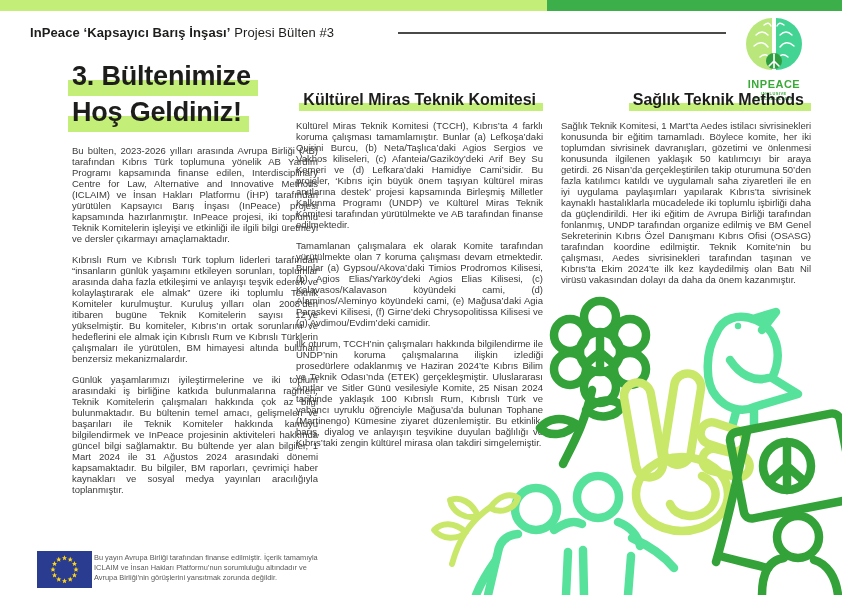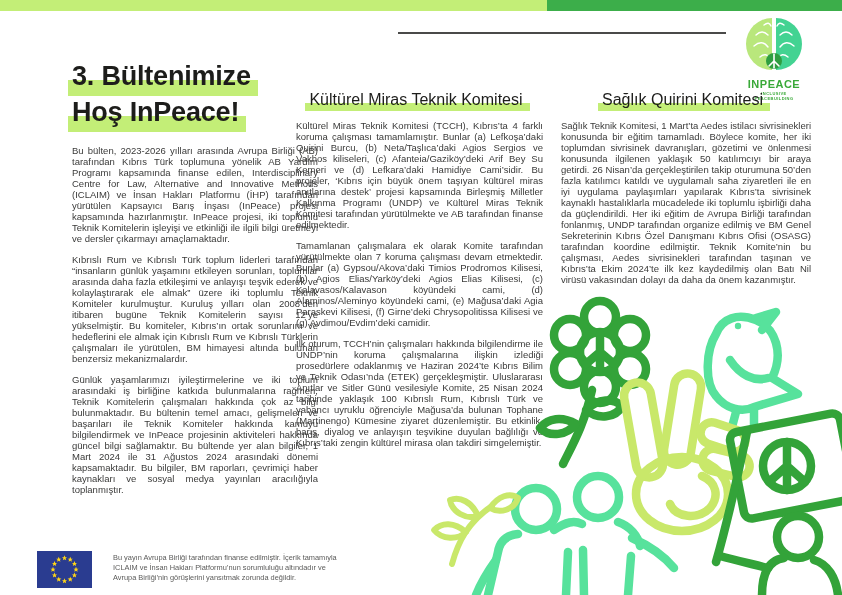--- a/index.html
+++ b/index.html
@@ -22,78 +22,81 @@
   .logo .tagline{font-size:4px;font-weight:700;color:var(--logo_green);letter-spacing:.45px;margin-top:1px;}
   .col{position:absolute;text-align:justify;font-size:9.5px;line-height:11px;}
   .col p{margin:0 0 10px 0;}
   .col-left{left:30px;top:60px;width:246px;margin-left:42px;}
   .col-mid{left:296px;top:90px;width:247px;}
   .col-right{left:561px;top:90px;width:250px;}
   .big-title{font-size:27px;line-height:33px;font-weight:800;color:var(--text_dark);
              letter-spacing:-.2px;margin-bottom:13px;text-align:left;}
   .hl{background-image:linear-gradient(to bottom,transparent 56%,var(--lime) 56%);
       display:inline-block;padding:0 7px 3px 4px;margin-left:-4px;}
-  .sec-title{font-size:16px;line-height:19px;font-weight:400;color:var(--text_dark);
-             margin-bottom:9px;text-align:center;}
+  .sec-title{font-size:16px;line-height:19px;font-weight:700;color:var(--text_dark);
+             margin-bottom:9px;text-align:right;}
   .sec-title .hl{background-image:linear-gradient(to bottom,transparent 60%,var(--lime) 60%);padding-bottom:2px;}
   .doodles{position:absolute;left:370px;top:290px;width:472px;height:305px;overflow:visible;pointer-events:none;}
   .doodles path,.doodles circle,.doodles rect,.doodles ellipse{fill:none;stroke-linecap:round;stroke-linejoin:round;}
   .dg{stroke:var(--doodle_green);stroke-width:8.5;}
   .dm{stroke:var(--mint);stroke-width:8.5;}
   .dl{stroke:var(--doodle_lime);stroke-width:8.5;}
   .dl-thin{stroke:var(--doodle_lime);stroke-width:6;}
   .dot{fill:var(--mint) !important;stroke:none !important;}
-  .footer{position:absolute;left:37px;top:551px;display:flex;gap:21px;align-items:flex-start;}
+  .footer{position:absolute;left:37px;top:551px;display:flex;gap:2px;align-items:flex-start;}
   .footer-text{font-size:7.4px;line-height:9.8px;color:var(--text_footer);padding-top:2px;text-align:left;}
   .logo-squiggle{fill:none;stroke:#ffffff;stroke-width:1.4;stroke-linecap:round;}
 </style>
 </head>
 <body>
 
 <div class="page">
 
   <div class="topbar"></div>
 
+  <div class="brand">
+    <b>InPeace ‘Kapsayıcı Barış İnşası’</b><span> Projesi Bülten #3</span>
+  </div>
   <div class="divider"></div>
 
   <div class="logo">
     <svg width="64" height="58" viewBox="0 0 64 58">
       <path d="M30 3 a26 26 0 0 0 0 52 Z" fill="var(--logo_lime)"></path>
       <path d="M34 3 a26 26 0 0 1 0 52 Z" fill="var(--logo_mint)"></path>
       <path class="logo-squiggle" d="M14 20 q6 -6 12 0 M12 31 q8 -7 14 1 M18 42 q6 -5 10 1 M22 10 q5 -4 7 1"></path>
       <path class="logo-squiggle" d="M50 20 q-6 -6 -12 0 M52 31 q-8 -7 -14 1 M46 42 q-6 -5 -10 1 M42 10 q-5 -4 -7 1"></path>
       <circle cx="32" cy="46" r="8" fill="#2f9e41"></circle>
       <path d="M32 39 L32 53 M32 46 L27 51 M32 46 L37 51" stroke="#ffffff" stroke-width="1.6" fill="none" stroke-linecap="round"></path>
     </svg>
     <div class="wordmark">INPEACE</div>
     <div class="tagline">INCLUSIVE PEACEBUILDING</div>
   </div>
 
   <div class="col col-left">
     <div class="big-title">
       <span class="hl">3. Bültenimize</span><br>
-      <span class="hl">Hoş InPeace!</span>
+      <span class="hl">Hoş Geldiniz!</span>
     </div>
     <p>Bu bülten, 2023-2026 yılları arasında Avrupa Birliği (AB) tarafından Kıbrıs Türk toplumuna yönelik AB Yardım Programı kapsamında finanse edilen, Interdisciplinary Centre for Law, Alternative and Innovative Methods (ICLAIM) ve İnsan Hakları Platformu (İHP) tarafından yürütülen Kapsayıcı Barış İnşası (InPeace) projesi kapsamında hazırlanmıştır. InPeace projesi, iki toplumlu Teknik Komitelerin işleyişi ve etkinliği ile ilgili bilgi üretmeyi ve dersler çıkarmayı amaçlamaktadır.</p>
     <p>Kıbrıslı Rum ve Kıbrıslı Türk toplum liderleri tarafından “insanların günlük yaşamını etkileyen sorunları, toplumlar arasında daha fazla etkileşimi ve anlayışı teşvik ederek ve kolaylaştırarak ele almak” üzere iki toplumlu Teknik Komiteler kurulmuştur. Kuruluş yılları olan 2008’den itibaren bugüne Teknik Komitelerin sayısı 12’ye yükselmiştir. Bu komiteler, Kıbrıs’ın ortak sorunlarını ve hedeflerini ele almak için Kıbrıslı Rum ve Kıbrıslı Türklerin çalışmaları ile yürütülen, BM himayesi altında bulunan benzersiz mekanizmalardır.</p>
     <p>Günlük yaşamlarımızı iyileştirmelerine ve iki toplum arasındaki iş birliğine katkıda bulunmalarına rağmen, Teknik Komitelerin çalışmaları hakkında çok az bilgi bulunmaktadır. Bu bültenin temel amacı, gelişmeleri ve başarıları ile Teknik Komiteler hakkında kamuyu bilgilendirmek ve InPeace projesinin aktiviteleri hakkında güncel bilgi sağlamaktır. Bu bültende yer alan bilgiler, 1 Mart 2024 ile 31 Ağustos 2024 arasındaki dönemi kapsamaktadır. Bu bilgiler, BM raporları, çevrimiçi haber kaynakları ve sosyal medya yayınları aracılığıyla toplanmıştır.</p>
   </div>
 
   <div class="col col-mid">
     <div class="sec-title">
       <span class="hl">Kültürel Miras Teknik Komitesi</span>
     </div>
     <p>Kültürel Miras Teknik Komitesi (TCCH), Kıbrıs’ta 4 farklı koruma çalışması tamamlamıştır. Bunlar (a) Lefkoşa’daki Quirini Burcu, (b) Neta/Taşlıca’daki Agios Sergios ve Vakhos kiliseleri, (c) Afanteia/Gaziköy’deki Arif Bey Su Kemeri ve (d) Lefkara’daki Hamidiye Cami’sidir. Bu projeler, ‘Kıbrıs için büyük önem taşıyan kültürel miras anıtlarına destek’ projesi kapsamında Birleşmiş Milletler Kalkınma Programı (UNDP) ve Kültürel Miras Teknik Komitesi tarafından yürütülmekte ve AB tarafından finanse edilmektedir.</p>
     <p>Tamamlanan çalışmalara ek olarak Komite tarafından yürütülmekte olan 7 koruma çalışması devam etmektedir. Bunlar (a) Gypsou/Akova’daki Timios Prodromos Kilisesi, (b) Agios Elias/Yarköy’deki Agios Elias Kilisesi, (c) Kalavasos/Kalavason köyündeki cami, (d) Alaminos/Aleminyo köyündeki cami, (e) Mağusa’daki Agia Paraskevi Kilisesi, (f) Girne’deki Chrysopolitissa Kilisesi ve (g) Avdimou/Evdim’deki camidir.</p>
     <p>İlk oturum, TCCH’nin çalışmaları hakkında bilgilendirme ile UNDP’nin koruma çalışmalarına ilişkin izlediği prosedürlere odaklanmış ve Haziran 2024’te Kıbrıs Bilim ve Teknik Odası’nda (ETEK) gerçekleşmiştir. Uluslararası Anıtlar ve Sitler Günü vesilesiyle Komite, 25 Nisan 2024 tarihinde yaklaşık 100 Kıbrıslı Rum, Kıbrıslı Türk ve yabancı uyruklu öğrenciyle Mağusa’da bulunan Tophane (Martinengo) Kümesine ziyaret düzenlemiştir. Bu etkinlik, barış, diyalog ve anlayışın teşvikine duyulan bağlılığı ve Kıbrıs’taki zengin kültürel mirasa olan takdiri simgelemiştir.</p>
   </div>
 
   <div class="col col-right">
     <div class="sec-title">
-      <span class="hl">Sağlık Quirini Komitesi</span>
+      <span class="hl">Sağlık Teknik Methods</span>
     </div>
     <p>Sağlık Teknik Komitesi, 1 Mart’ta Aedes istilacı sivrisinekleri konusunda bir eğitim tamamladı. Böylece komite, her iki toplumdan sivrisinek davranışları, gözetimi ve önlenmesi konusunda ilgilenen yaklaşık 50 katılımcıyı bir araya getirdi. 26 Nisan’da gerçekleştirilen takip oturumuna 50’den fazla katılımcı katıldı ve uygulamalı saha ziyaretleri ile en iyi uygulama paylaşımları yapılarak Kıbrıs’ta sivrisinek kaynaklı hastalıklarla mücadelede iki toplumlu işbirliği daha da güçlendirildi. Her iki eğitim de Avrupa Birliği tarafından fonlanmış, UNDP tarafından organize edilmiş ve BM Genel Sekreterinin Kıbrıs Özel Danışmanı Kıbrıs Ofisi (OSASG) tarafından koordine edilmiştir. Teknik Komite’nin bu çalışması, Aedes sivrisinekleri tarafından taşınan ve Kıbrıs’ta Ekim 2024’te ilk kez kaydedilmiş olan Batı Nil virüsü vakasından dolayı da daha da önem kazanmıştır.</p>
   </div>
 
   <svg class="doodles" viewBox="0 0 472 305">
 
     <g>
       <circle class="dg" cx="230" cy="27" r="16"></circle>
       <circle class="dg" cx="200" cy="45" r="16"></circle>
       <circle class="dg" cx="200" cy="79" r="16"></circle>

